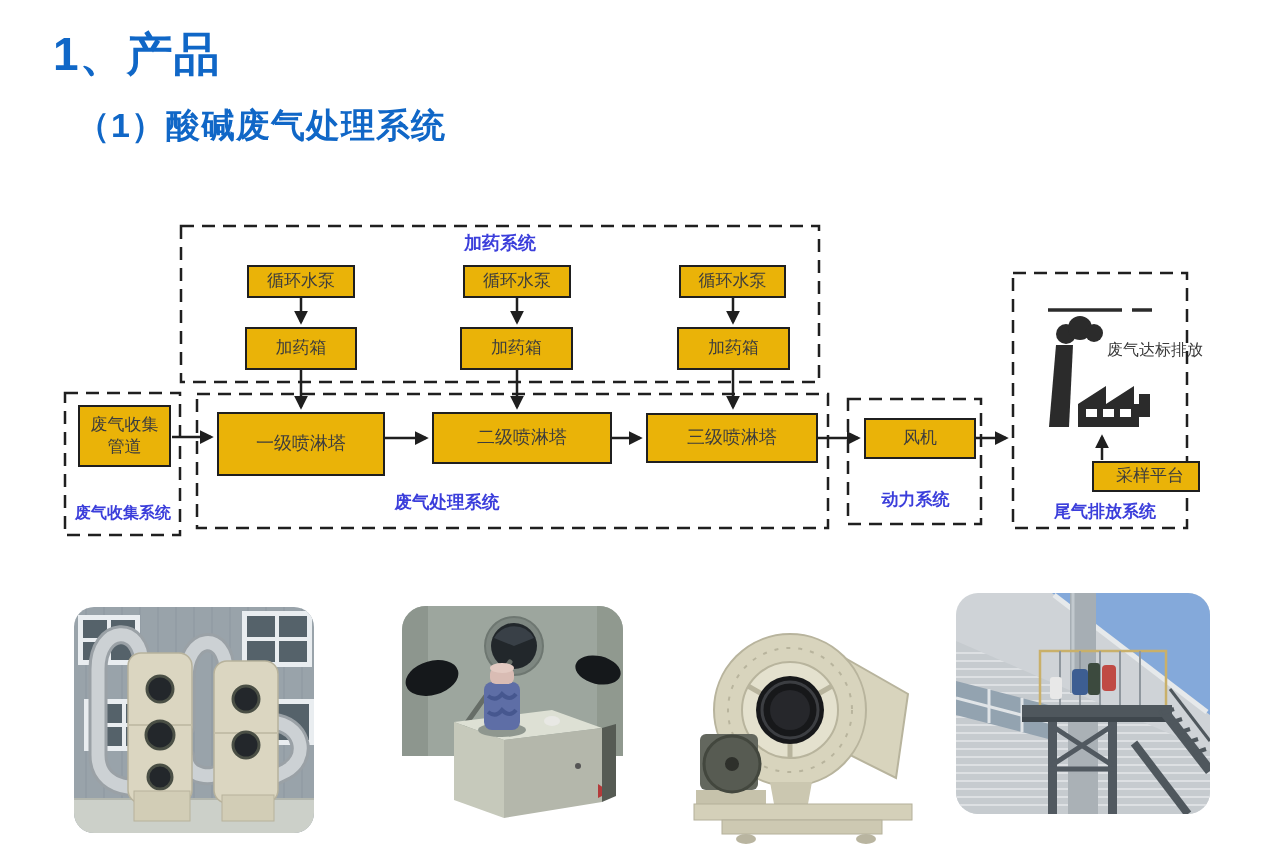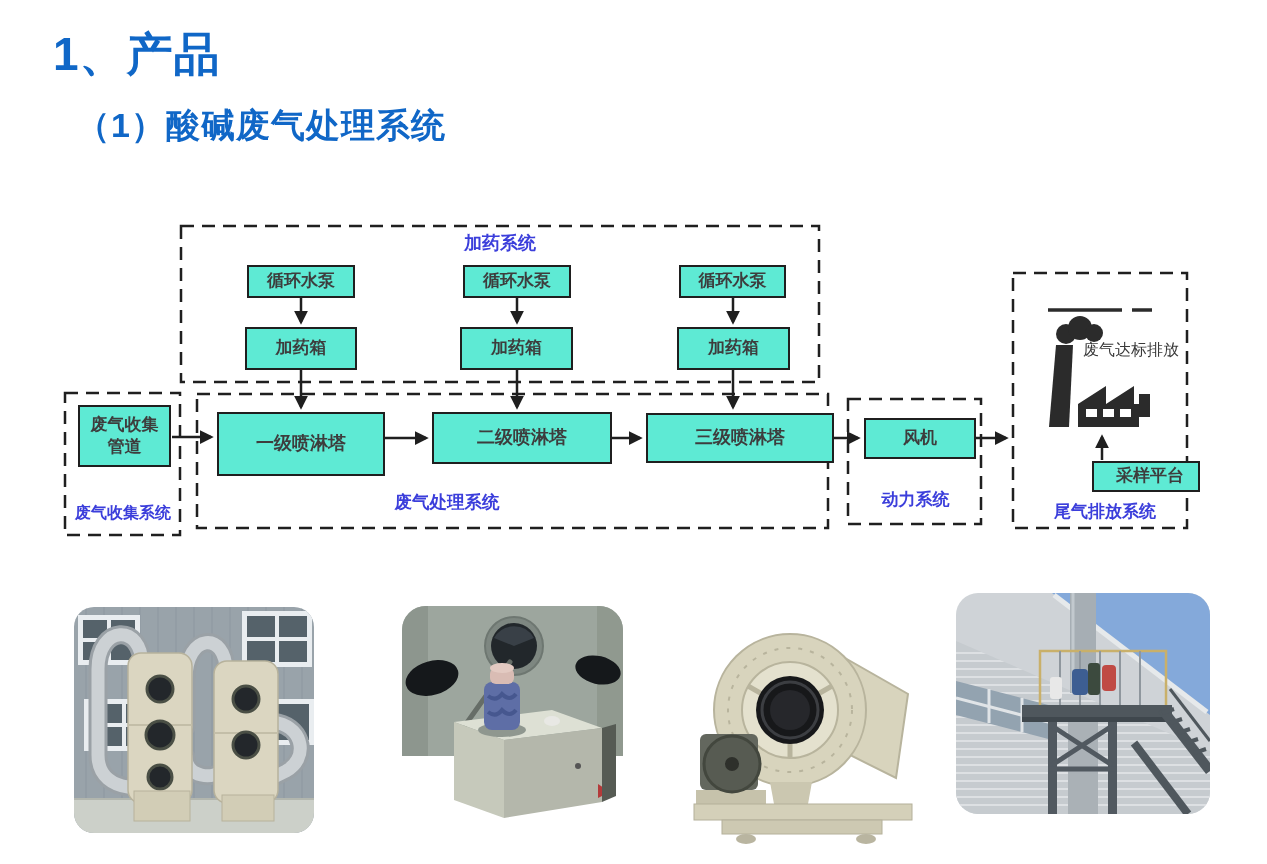--- a/index.html
+++ b/index.html
@@ -16,29 +16,29 @@
     position:absolute;left:53px;top:24px;font-size:46px;font-weight:bold;
     color:var(--heading-blue);letter-spacing:1px;
   }
   .page-subtitle{
     position:absolute;left:76px;top:103px;font-size:34px;font-weight:bold;
     color:var(--heading-blue);letter-spacing:1px;
   }
   .overlay{position:absolute;left:0;top:0;width:1267px;height:864px;}
   .node-box{
     position:absolute;box-sizing:border-box;border:2.5px solid var(--line-dark);
-    background:#5eead4;color:#3d3d3d;display:flex;align-items:center;justify-content:center;
-    text-align:center;font-size:17px;line-height:1.3;font-weight:bold;
+    background:#eab308;color:#3d3d3d;display:flex;align-items:center;justify-content:center;
+    text-align:center;font-size:17px;line-height:1.3;
   }
   .tower{font-size:18px;}
   .sys-label{
     position:absolute;color:var(--label-blue);font-weight:600;text-align:center;
   }
   .caption{
-    position:absolute;color:#3a3a3a;font-size:16px;white-space:nowrap;
+    position:absolute;color:#3a3a3a;font-size:16px;white-space:nowrap;margin-left:24px;
   }
   .photo{position:absolute;}
 </style>
 </head>
 <body>
 
 <div class="slide">
 
   <div class="page-title">1、产品</div>
   <div class="page-subtitle">（1）酸碱废气处理系统</div>
@@ -76,21 +76,21 @@
   <div class="node-box" style="left:463px;top:265px;width:108px;height:33px;">循环水泵</div>
   <div class="node-box" style="left:679px;top:265px;width:107px;height:33px;">循环水泵</div>
   <div class="node-box" style="left:245px;top:327px;width:112px;height:43px;">加药箱</div>
   <div class="node-box" style="left:460px;top:327px;width:113px;height:43px;">加药箱</div>
   <div class="node-box" style="left:677px;top:327px;width:113px;height:43px;">加药箱</div>
 
   <div class="node-box" style="left:78px;top:405px;width:93px;height:62px;padding:2px 10px;">废气收集管道</div>
 
   <div class="node-box tower" style="left:217px;top:412px;width:168px;height:64px;">一级喷淋塔</div>
   <div class="node-box tower" style="left:432px;top:412px;width:180px;height:52px;">二级喷淋塔</div>
-  <div class="node-box tower" style="left:646px;top:413px;width:188px;height:50px;">三级喷淋塔</div>
+  <div class="node-box tower" style="left:646px;top:413px;width:172px;height:50px;">三级喷淋塔</div>
 
   <div class="node-box" style="left:864px;top:418px;width:112px;height:41px;">风机</div>
 
   <div class="node-box" style="left:1092px;top:461px;width:108px;height:31px;border-width:2px;padding-left:8px;">采样平台</div>
   <div class="caption" style="left:1083px;top:340px;">废气达标排放</div>
 
   <svg class="overlay" style="left:1040px;top:298px;width:125px;height:135px;" viewBox="0 0 125 135">
     <g stroke="#2b2b2b" stroke-width="3.5">
       <line x1="8" y1="12" x2="82" y2="12"></line>
       <line x1="92" y1="12" x2="112" y2="12"></line>

